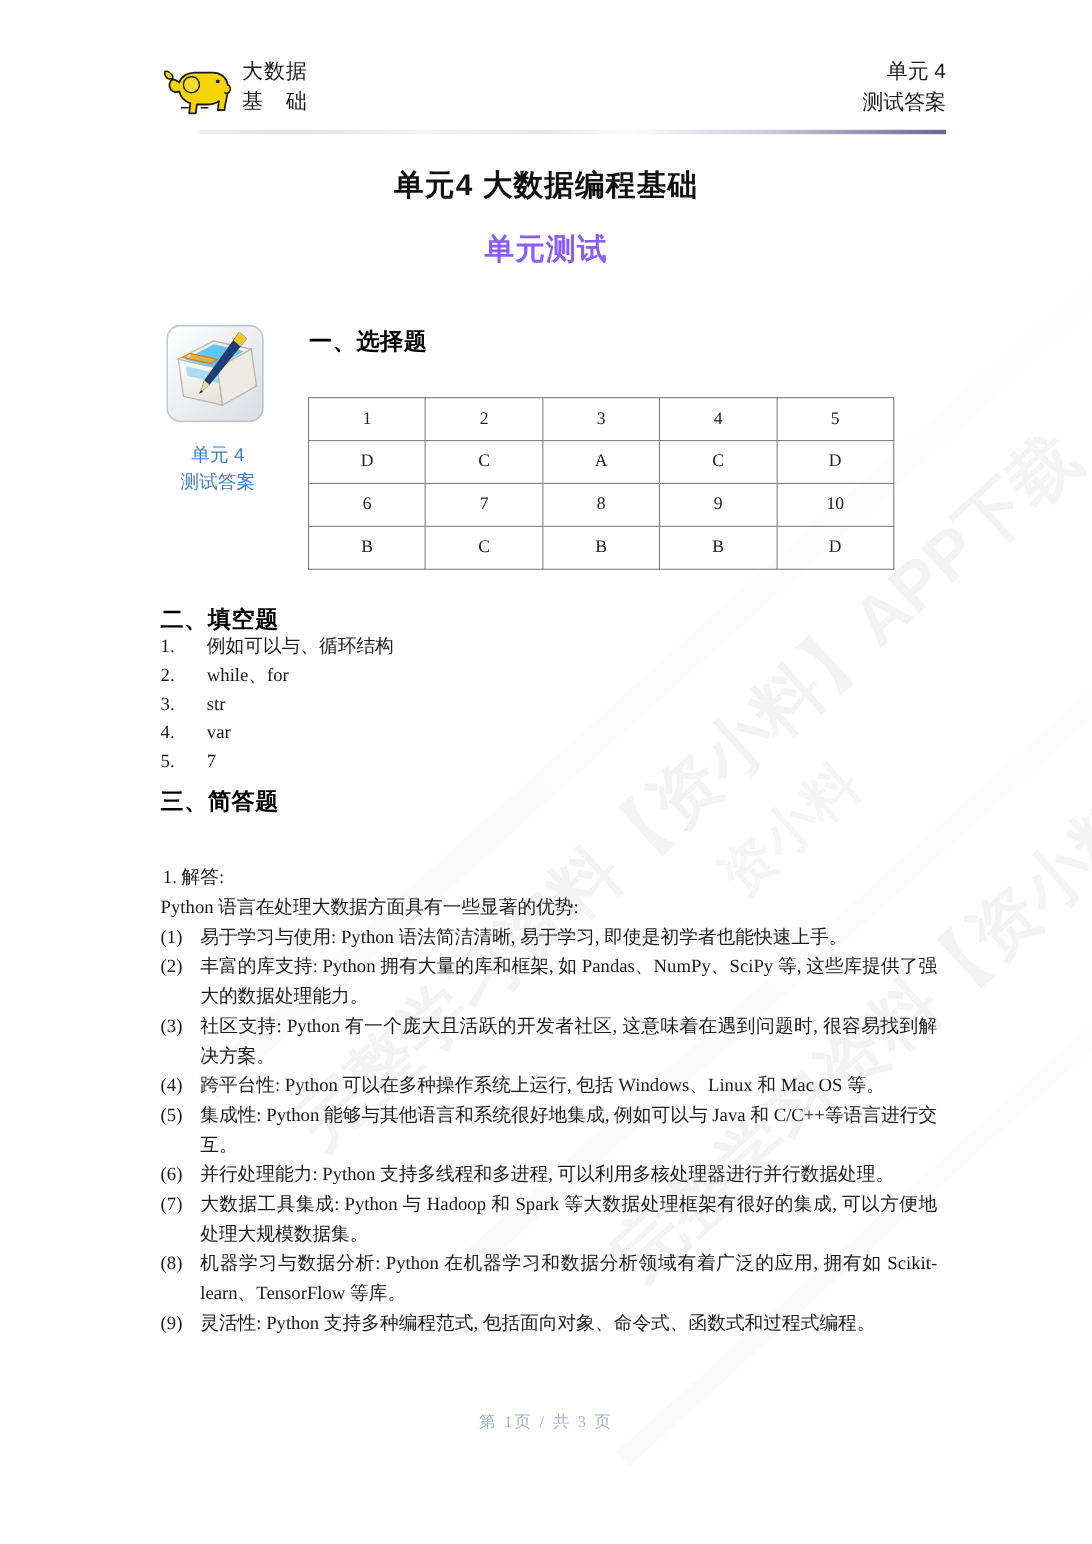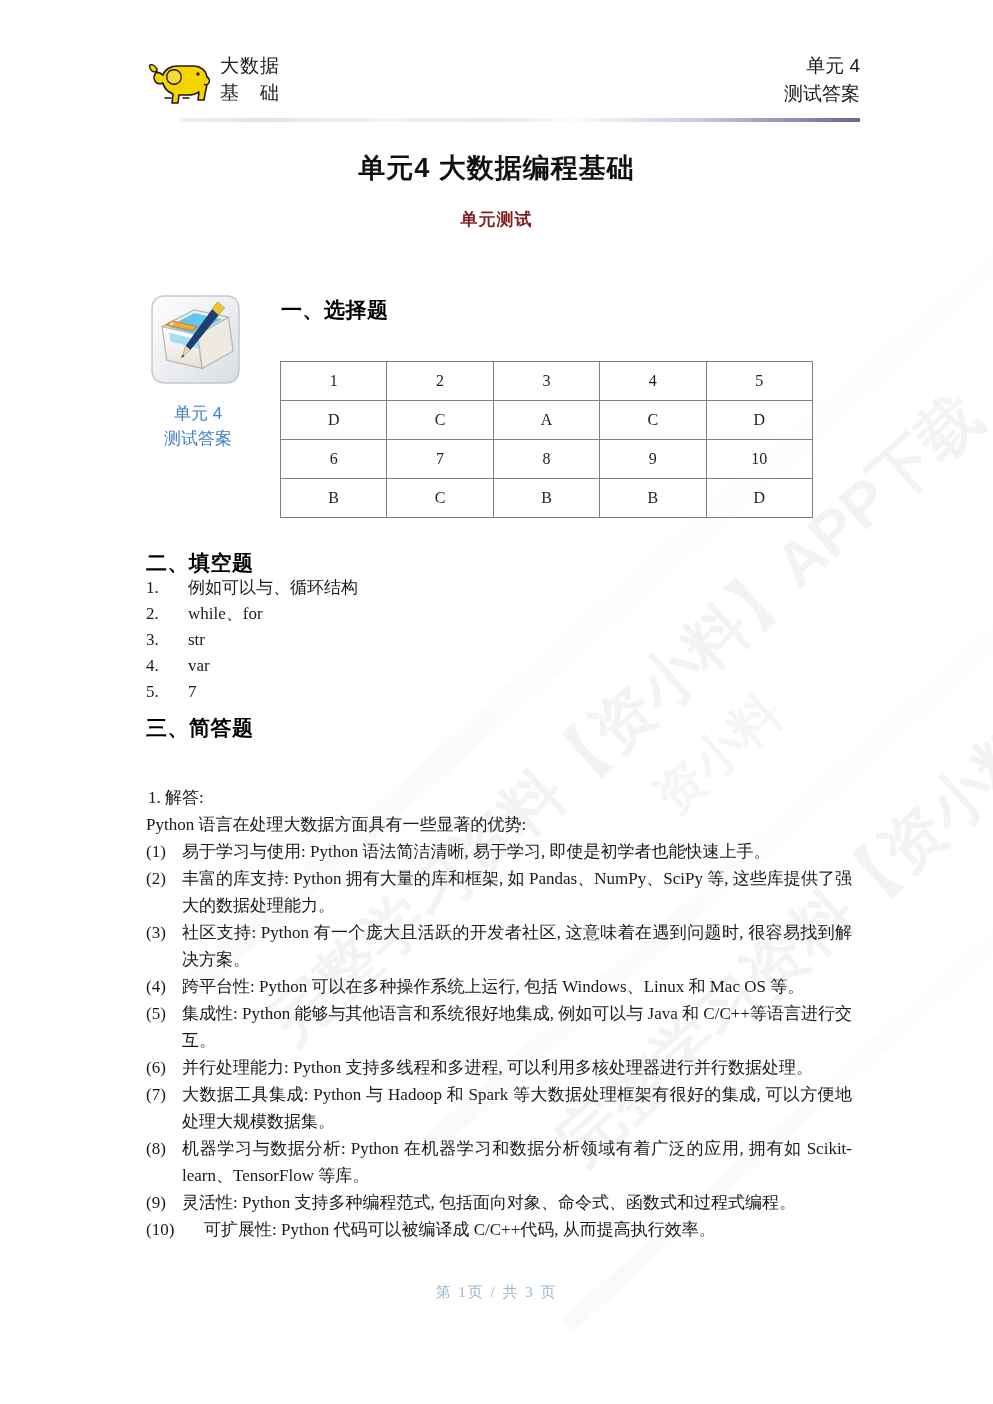--- a/index.html
+++ b/index.html
@@ -107,22 +107,22 @@
     letter-spacing: 1px;
     font-weight: bold;
   }
   .doc-subtitle {
     position: absolute;
     left: 0; right: 0;
     top: 208px;
     text-align: center;
     font-family: "Liberation Sans", sans-serif;
     font-weight: bold;
-    font-size: 17px;
-    color: #7f1d1d;
+    font-size: 27px;
+    color: #8b5cf6;
     letter-spacing: 1px;
   }
 
   
   .side-icon-wrap {
     position: absolute;
     left: 148px;
     top: 292px;
     width: 100px;
     text-align: center;
@@ -392,22 +392,18 @@
         <span class="body">大数据工具集成: Python 与 Hadoop 和 Spark 等大数据处理框架有很好的集成, 可以方便地处理大规模数据集。</span>
       </div>
       <div class="numbered">
         <span class="marker">(8)</span>
         <span class="body">机器学习与数据分析: Python 在机器学习和数据分析领域有着广泛的应用, 拥有如 Scikit-learn、TensorFlow 等库。</span>
       </div>
       <div class="numbered">
         <span class="marker">(9)</span>
         <span class="body">灵活性: Python 支持多种编程范式, 包括面向对象、命令式、函数式和过程式编程。</span>
       </div>
-      <div class="numbered wide">
-        <span class="marker">(10)</span>
-        <span class="body">可扩展性: Python 代码可以被编译成 C/C++代码, 从而提高执行效率。</span>
-      </div>
     </div>
 
     <div class="footer">第 1页 / 共 3 页</div>
 
   </div>
 </div>
 
 </body></html>

